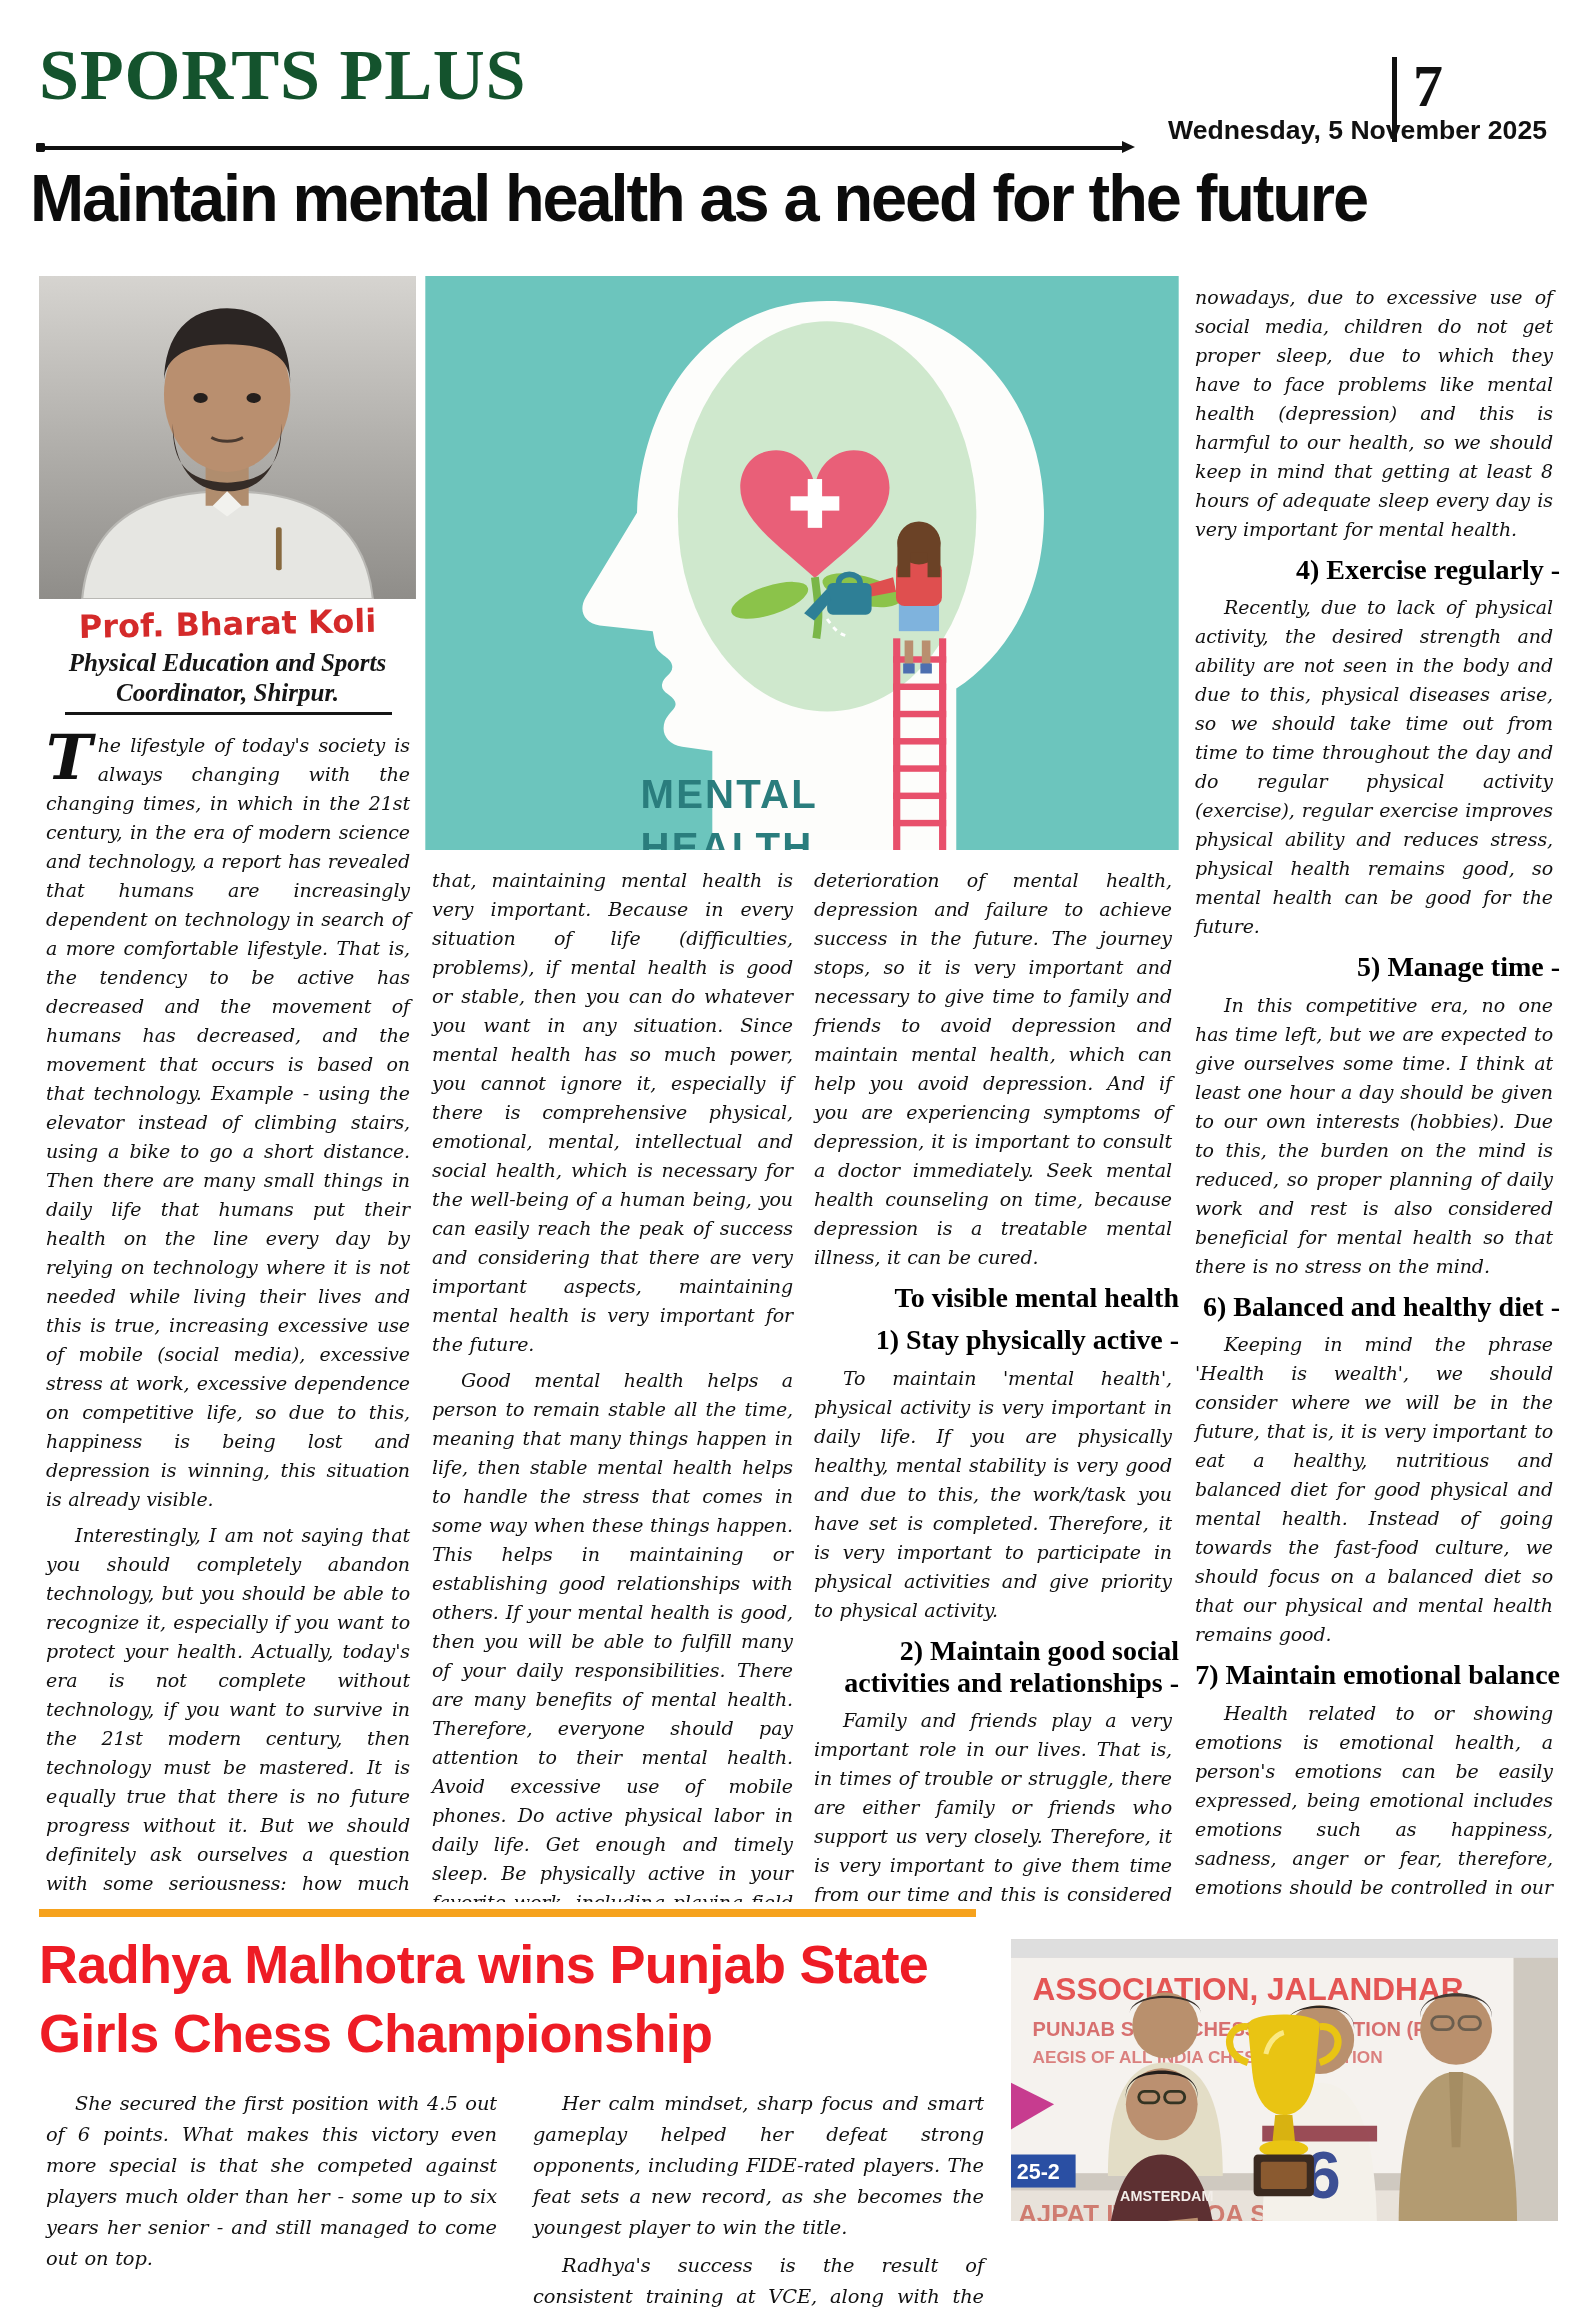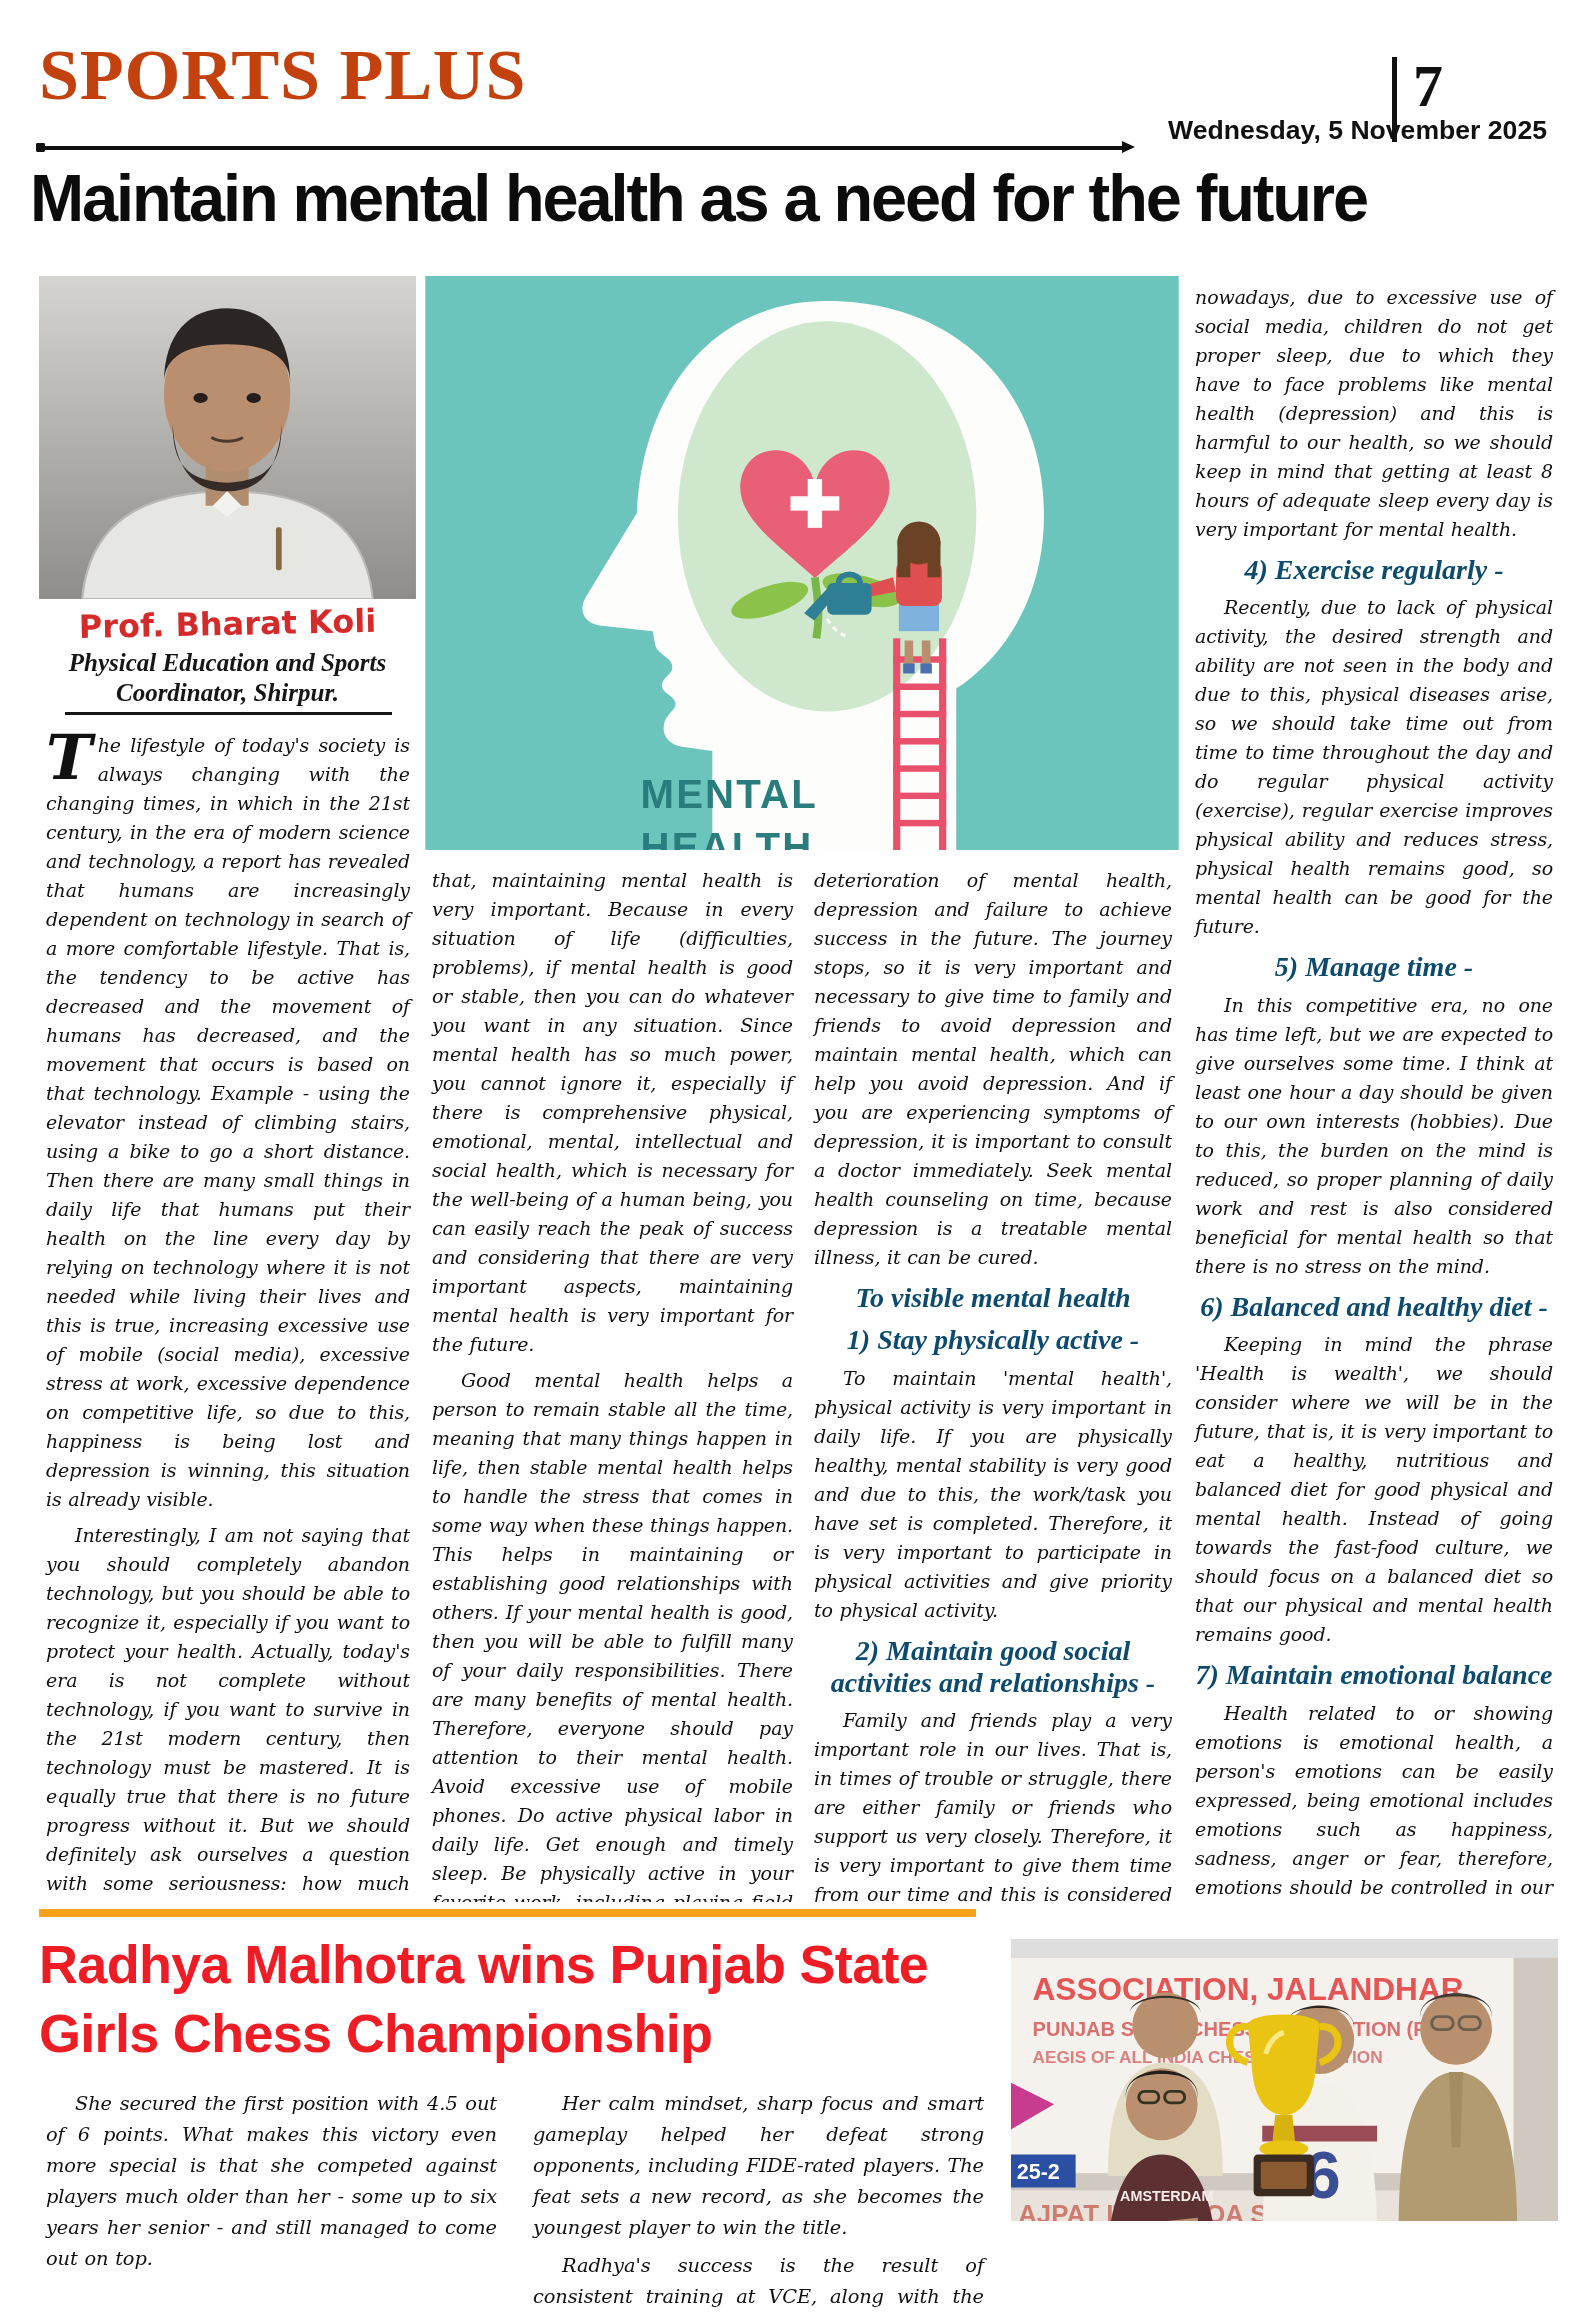--- a/index.html
+++ b/index.html
@@ -1,20 +1,20 @@
 <!DOCTYPE html>
 <html style="font-size:11.5px"><head>
 <meta charset="utf-8">
 <style>
   html,body{margin:0;padding:0;background:#e9e9e9;}
   .page{position:relative;width:1583px;height:2319px;background:#ffffff;margin:0 auto;overflow:hidden;
         font-family:"DejaVu Serif", serif;color:#111;}
   
   .brand{position:absolute;left:39px;top:34px;font-family:"Liberation Serif",serif;font-weight:bold;
-         font-size:72px;color:#c2410c;letter-spacing:0.7px;}
+         font-size:72px;color:#14532d;letter-spacing:0.7px;}
   .head-rule{position:absolute;left:39px;top:146px;width:1084px;height:3.6px;background:#111;}
   .head-rule .sq{position:absolute;left:-2.9px;top:-2.9px;width:9.3px;height:9.3px;background:#111;border-radius:1.4px;}
   .head-rule .arrow{position:absolute;right:-11.5px;top:-5px;width:0;height:0;border-left:13px solid #111;
         border-top:6.5px solid transparent;border-bottom:6.5px solid transparent;}
   .pageno-bar{position:absolute;left:1392px;top:57px;width:5px;height:85px;background:#111;}
   .pageno{position:absolute;left:1413px;top:52px;font-family:"Liberation Serif",serif;font-weight:bold;font-size:60px;color:#111;}
   .date{position:absolute;right:36px;top:115px;font-family:Liberation Sans, sans-serif;font-weight:bold;font-size:26.6px;color:#111;}
   .headline{position:absolute;left:30px;top:159px;width:1529px;white-space:nowrap;
         font-family:"Liberation Sans",sans-serif;font-weight:bold;font-size:67px;letter-spacing:-2.2px;color:#0c0c0c;
         transform:scaleX(0.97);transform-origin:left center;}
@@ -27,22 +27,22 @@
   .author-rule{position:absolute;left:65px;top:712px;width:327px;height:2.9px;background:#161616;}
   
   .col{position:absolute;overflow:hidden;text-align:justify;}
   .col1{left:39px;top:724px;width:378px;height:1178px;}
   .col2{left:425px;top:859px;width:375px;height:1043px;}
   .col3{left:807px;top:859px;width:372px;height:1043px;}
   .col4{left:1188px;top:276px;width:372px;height:1625px;}
   .body-p{margin:7px;font-size:19px;line-height:29px;text-indent:29px;letter-spacing:-0.1px;word-spacing:0.7px;font-style:italic;}
   .body-p.no-indent{text-indent:0;}
   .dropcap{float:left;font-size:62px;line-height:47px;padding:2.9px 5.7px 0 0;font-weight:bold;color:#111;}
-  .sub-head{margin:10px 0 7.2px 0;text-align:center;font-family:"Liberation Serif",serif;
-        font-weight:bold;font-style:italic;font-size:28px;line-height:1.15;color:#0c4a6e;text-indent:0;}
+  .sub-head{margin:10px 0 7.2px 0;text-align:right;font-family:"Liberation Serif",serif;
+        font-weight:bold;font-size:28px;line-height:1.15;color:#000000;text-indent:0;}
   
   .illu-box{position:absolute;left:425px;top:276px;width:754px;height:574px;overflow:hidden;}
   
   .orange-bar{position:absolute;left:39px;top:1909px;width:937px;height:8px;background:#f6a21d;}
   .chess-headline{position:absolute;left:39px;top:1930px;width:937px;text-align:left;
         font-family:"Liberation Sans",sans-serif;font-weight:bold;font-size:54px;line-height:1.28;color:#ee1c25;letter-spacing:-0.7px;}
   .chess-col{position:absolute;top:2081px;height:230px;overflow:hidden;text-align:justify;}
   .chess-col.a{left:39px;width:465px;}
   .chess-col.b{left:526px;width:465px;}
   .chess-col .body-p{font-size:19.4px;line-height:31px;}

